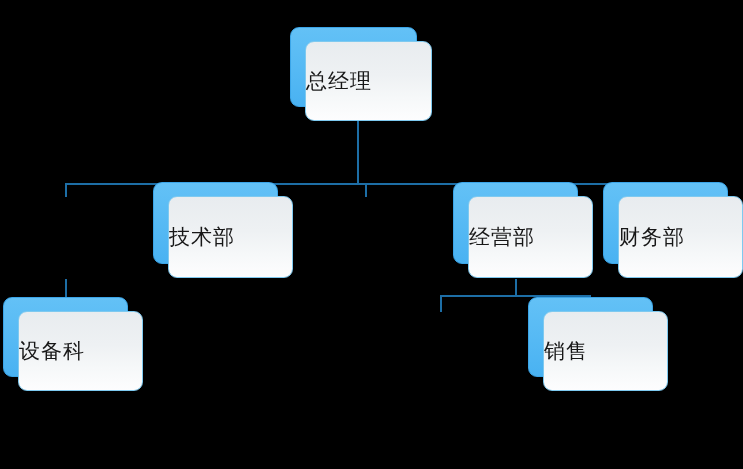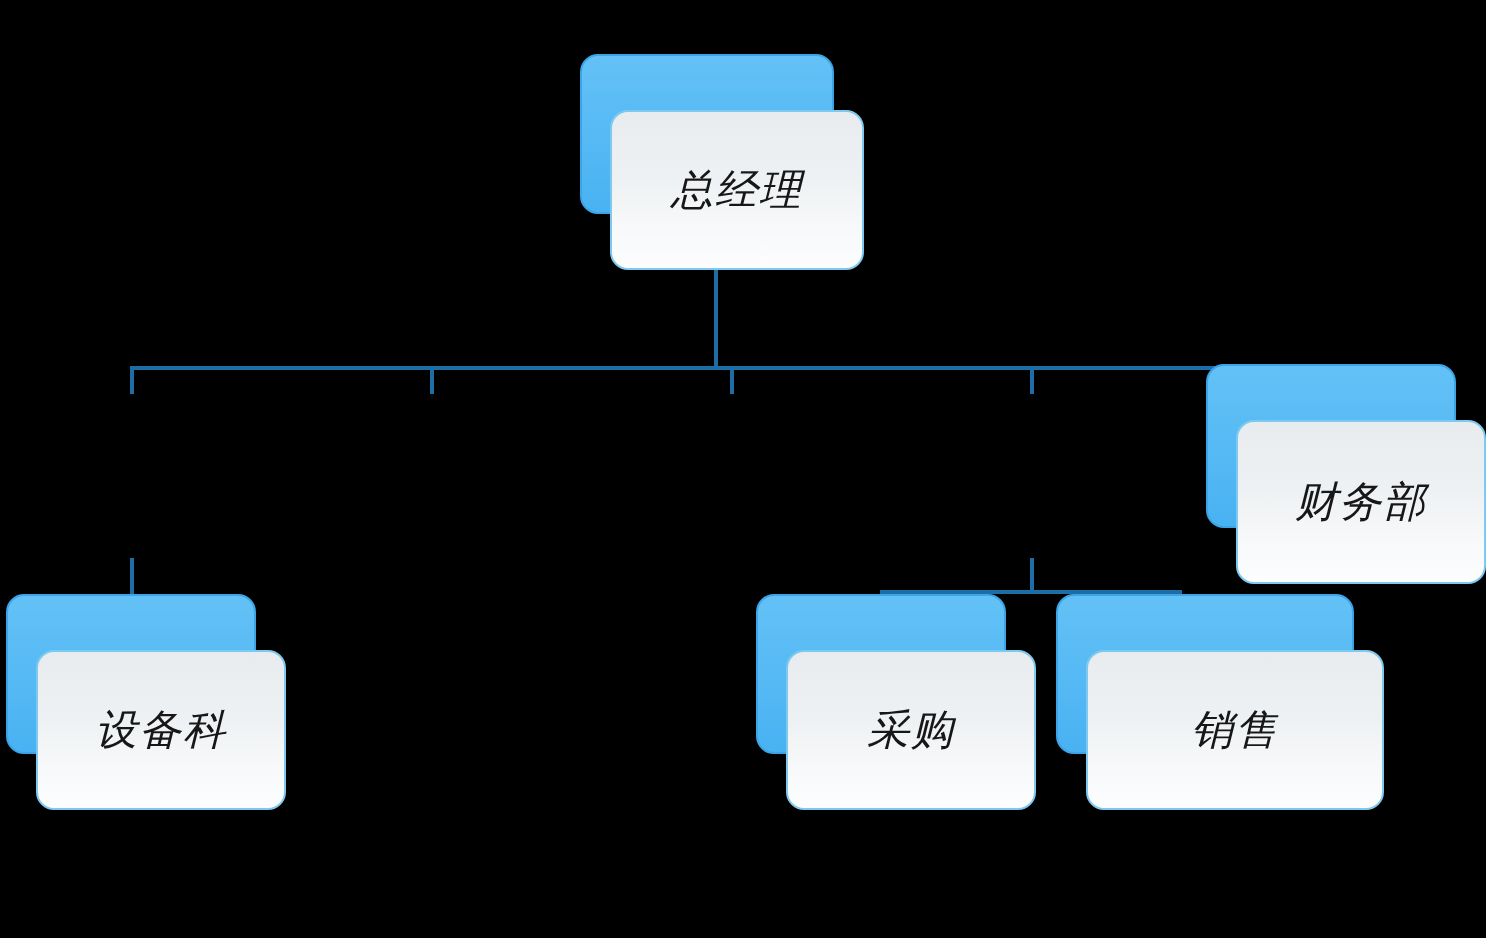--- a/index.html
+++ b/index.html
@@ -38,31 +38,30 @@
     width: 100%;
     height: 100%;
     background: linear-gradient(180deg, #63c1f6 0%, #55b9f4 55%, #49b2f2 100%);
     border: 1px solid #3ba5e8;
     border-radius: 9px;
     box-sizing: border-box;
   }
   .node .front-box {
     position: absolute;
     left: 15px;
-    top: 28px;
+    top: 14px;
     width: 100%;
     height: 100%;
     background: linear-gradient(180deg, #e8ecef 0%, #eef1f3 42%, #f6f8f9 72%, #fdfdfe 100%);
     border: 1px solid #7ec9ef;
     border-radius: 9px;
     box-sizing: border-box;
     display: flex;
     align-items: center;
-    justify-content: center;
-    font-style: italic;
+    justify-content: flex-start;
   }
   .node .label {
     color: #171717;
     font-size: 21px;
     letter-spacing: 1px;
     line-height: 1;
     white-space: nowrap;
     font-family: "DejaVu Sans", "Liberation Sans", sans-serif;
   }
 </style>
@@ -89,44 +88,50 @@
   <div class="line v" style="left:589px; top:295px; height:17px;"></div>
 
   <div class="node" style="left:290px; top:27px; width:127px; height:80px;">
     <div class="shadow-box"></div>
     <div class="front-box">
       <span class="label">总经理</span>
     </div>
   </div>
 
 
+  <div class="node" style="left:153px; top:182px; width:125px; height:82px;">
+    <div class="shadow-box"></div>
+    <div class="front-box">
+      <span class="label">技术部</span>
+    </div>
+  </div>
 
 
+  <div class="node" style="left:453px; top:182px; width:125px; height:82px;">
+    <div class="shadow-box"></div>
+    <div class="front-box">
+      <span class="label">经营部</span>
+    </div>
+  </div>
 
   <div class="node" style="left:603px; top:182px; width:125px; height:82px;">
     <div class="shadow-box"></div>
     <div class="front-box">
       <span class="label">财务部</span>
     </div>
   </div>
 
   <div class="node" style="left:3px; top:297px; width:125px; height:80px;">
     <div class="shadow-box"></div>
     <div class="front-box">
       <span class="label">设备科</span>
     </div>
   </div>
 
-  <div class="node" style="left:378px; top:297px; width:125px; height:80px;">
-    <div class="shadow-box"></div>
-    <div class="front-box">
-      <span class="label">采购</span>
-    </div>
-  </div>
 
-  <div class="node" style="left:528px; top:297px; width:125px; height:80px;padding-left:24px;">
+  <div class="node" style="left:528px; top:297px; width:125px; height:80px;">
     <div class="shadow-box"></div>
     <div class="front-box">
       <span class="label">销售</span>
     </div>
   </div>
 
 </div>
 
 </body></html>

